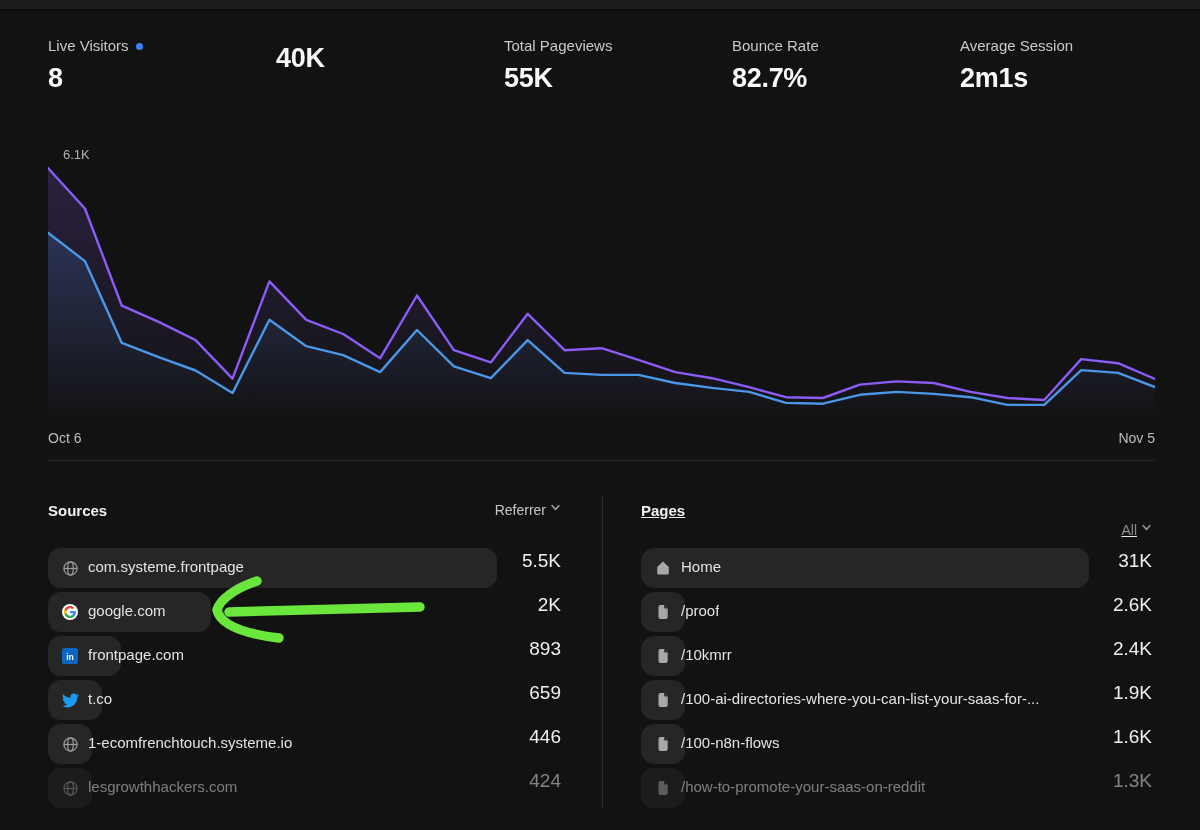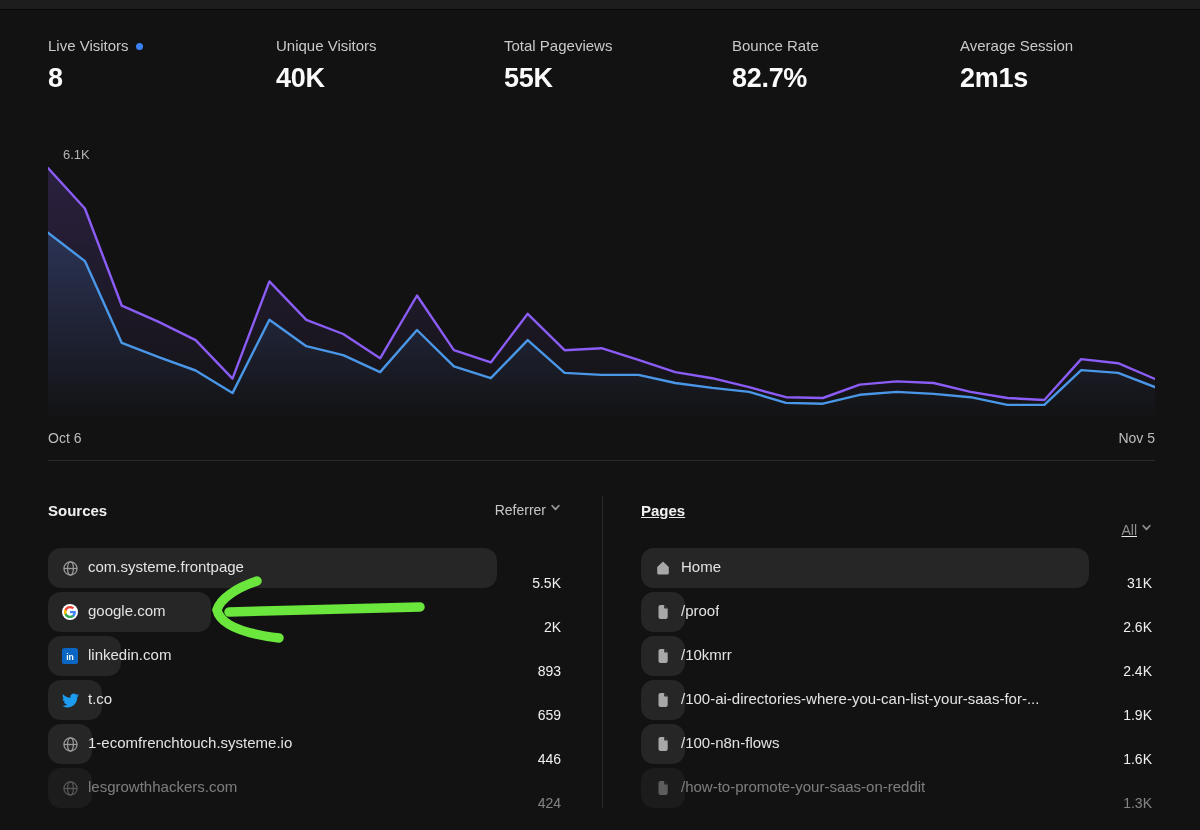--- a/index.html
+++ b/index.html
@@ -37,42 +37,39 @@
   .chev{display:block;}
 
   .list{margin-top:28px;}
   .row{position:relative;height:40px;margin-bottom:4px;cursor:pointer;}
   .list .row:last-child{opacity:.5;}
   .bar{position:absolute;left:0;top:0;height:40px;background:#262626;border-radius:13px;}
   .row-icon{position:absolute;left:13px;top:11px;width:18px;height:18px;display:flex;
             align-items:center;justify-content:center;}
   .row-label{position:absolute;left:40px;top:10px;font-size:15px;color:#e3e3e3;
              max-width:400px;white-space:nowrap;overflow:hidden;}
-  .row-value{position:absolute;right:0;top:27px;font-size:14px;font-weight:500;color:#efefef;}
+  .row-value{position:absolute;right:0;top:2px;font-size:19px;font-weight:500;color:#efefef;}
 
   
   .arrow-overlay{position:absolute;left:198px;top:572px;z-index:20;pointer-events:none;}
 </style>
 </head>
 <body>
 
 <div class="topstrip"></div>
 
 <div class="stats">
   <div class="stat">
     <div class="stat-label">
       <span>Live Visitors</span>
       <span class="live-dot" style="background: rgb(59, 130, 246);"></span>
     </div>
     <div class="stat-value">8</div>
   </div>
   <div class="stat">
-    <div class="stat-label">
-        <span>Unique Visitors</span>
-      </div>
     <div class="stat-value">40K</div>
   </div>
   <div class="stat">
     <div class="stat-label">
         <span>Total Pageviews</span>
       </div>
     <div class="stat-value">55K</div>
   </div>
   <div class="stat">
     <div class="stat-label">
@@ -156,21 +153,21 @@
           <span class="row-value">2K</span>
         </div>
         <div class="row">
           <div class="bar" style="width: 73px; background: rgb(38, 38, 38);"></div>
           <span class="row-icon">
             <svg width="16" height="16" viewBox="0 0 16 16">
               <rect width="16" height="16" rx="2.6" fill="#0a66c2"></rect>
               <text x="8" y="11.6" text-anchor="middle" font-family="Liberation Sans, sans-serif" font-weight="bold" font-size="8.6" fill="#fff">in</text>
             </svg>
           </span>
-          <span class="row-label">linkedin.com</span>
+          <span class="row-label">frontpage.com</span>
           <span class="row-value">893</span>
         </div>
         <div class="row">
           <div class="bar" style="width: 54px; background: rgb(38, 38, 38);"></div>
           <span class="row-icon">
             <svg width="17" height="17" viewBox="0 0 24 24">
               <path fill="#1d9bf0" d="M23.953 4.57a10 10 0 01-2.825.775 4.958 4.958 0 002.163-2.723c-.951.555-2.005.959-3.127 1.184a4.92 4.92 0 00-8.384 4.482C7.69 8.095 4.067 6.13 1.64 3.162a4.822 4.822 0 00-.666 2.475c0 1.71.87 3.213 2.188 4.096a4.904 4.904 0 01-2.228-.616v.06a4.923 4.923 0 003.946 4.827 4.996 4.996 0 01-2.212.085 4.936 4.936 0 004.604 3.417 9.867 9.867 0 01-6.102 2.105c-.39 0-.779-.023-1.17-.067a13.995 13.995 0 007.557 2.209c9.053 0 13.998-7.496 13.998-13.985 0-.21 0-.42-.015-.63A9.935 9.935 0 0024 4.59z"></path>
             </svg>
           </span>
           <span class="row-label">t.co</span>

